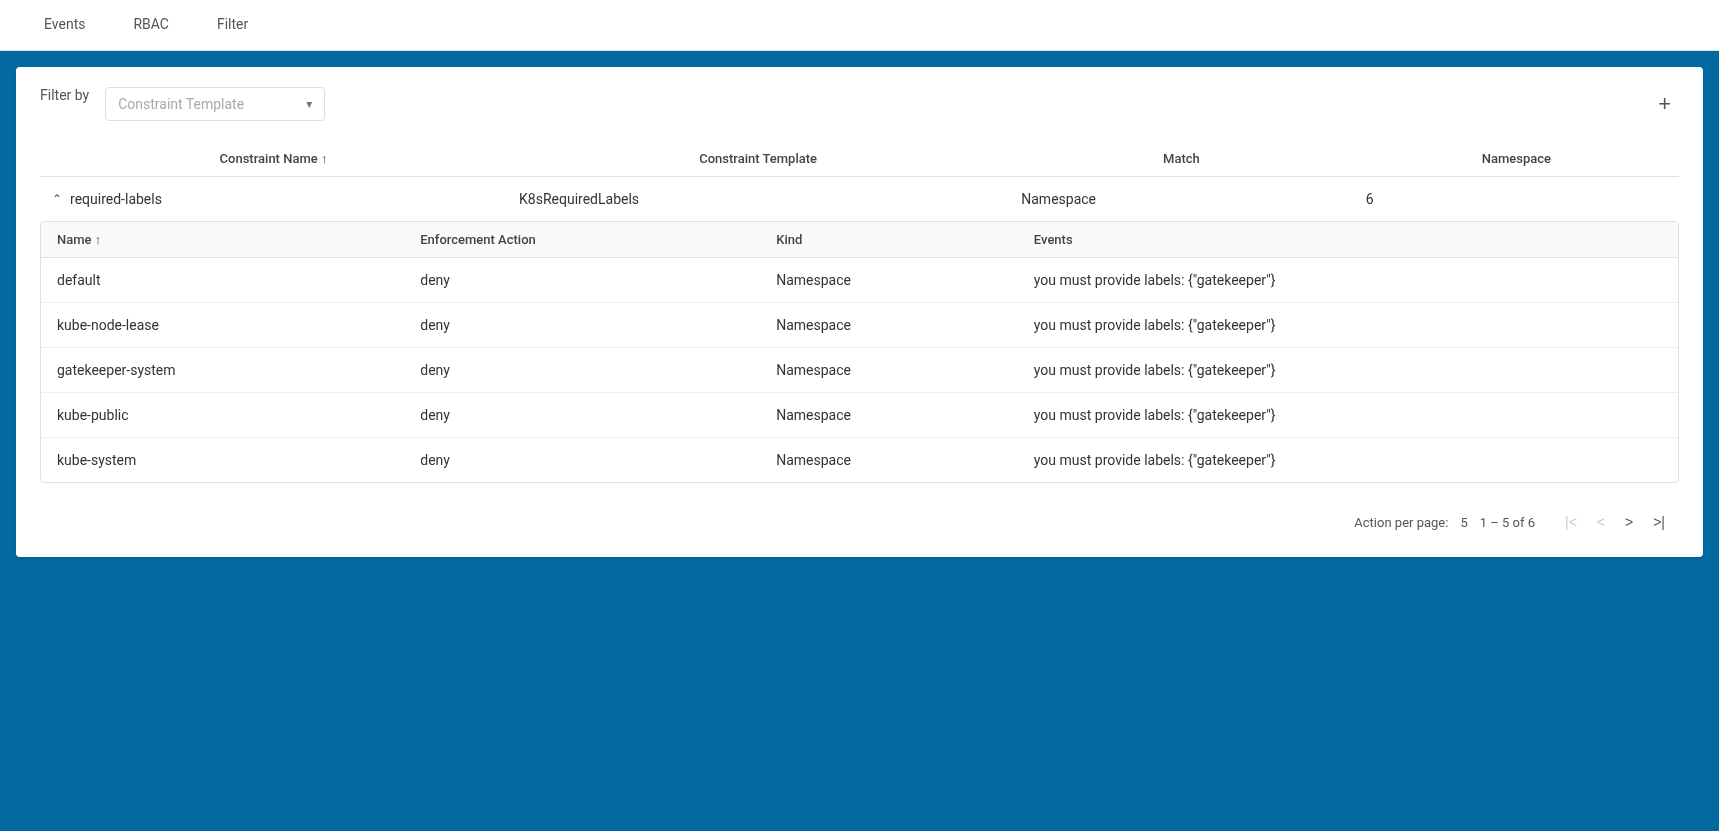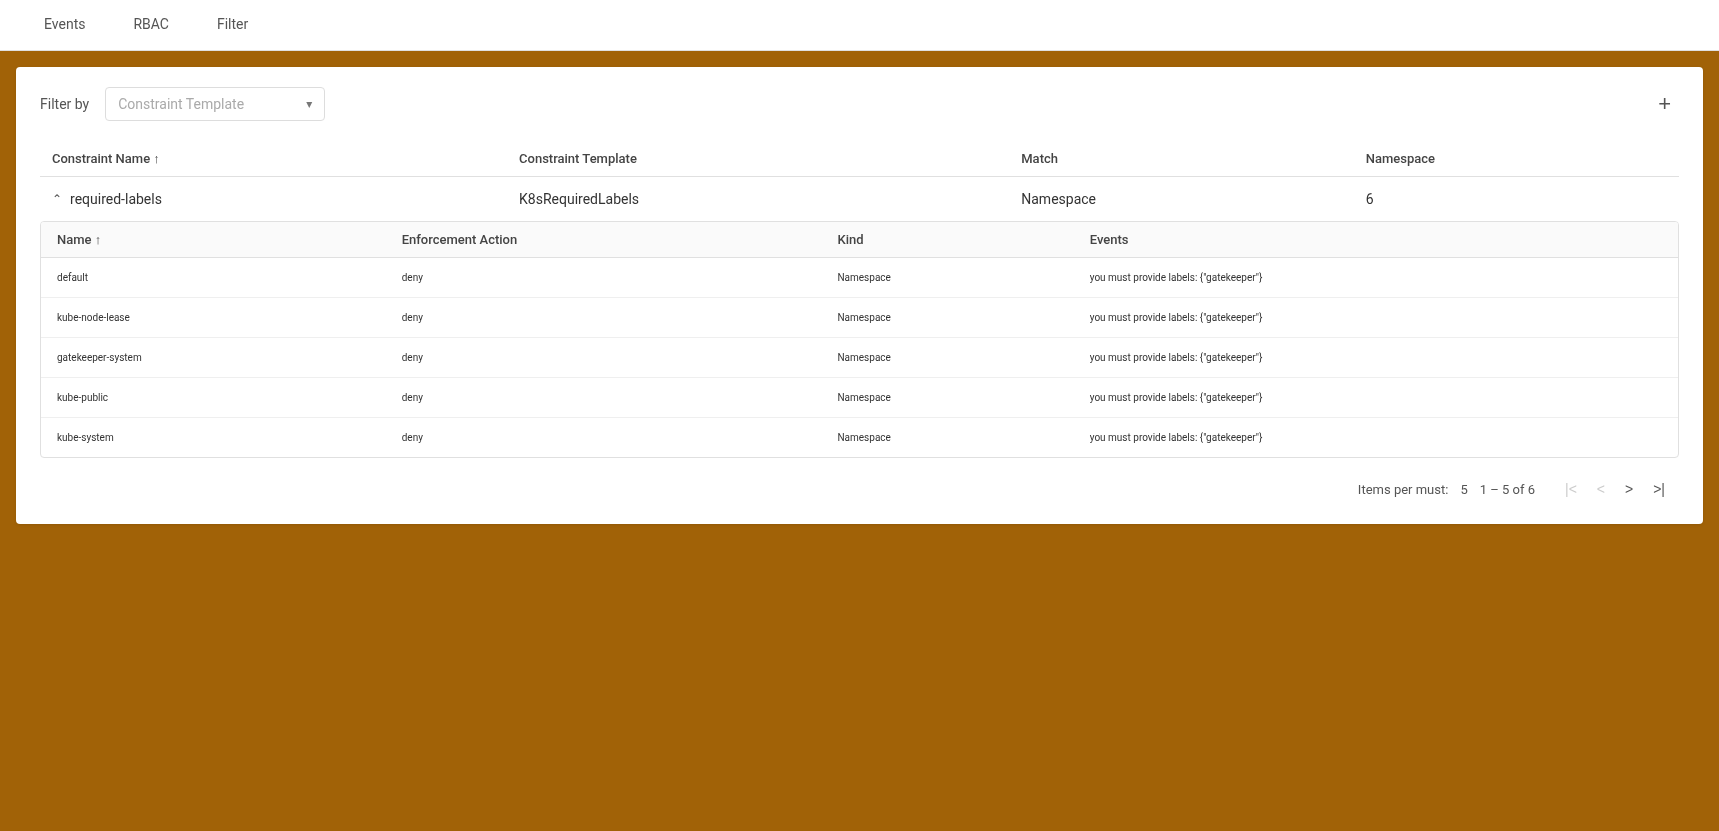--- a/index.html
+++ b/index.html
@@ -3,21 +3,21 @@
   <meta charset="utf-8">
   <style>
     * { box-sizing: border-box; margin: 0; padding: 0; }
     body {
       font-family: -apple-system, BlinkMacSystemFont, 'Segoe UI', Roboto, sans-serif;
       background: #f0f0f0;
       font-size: 14px;
       color: #333;
     }
     .page-wrapper {
-      background: #a16207;
+      background: #0369a1;
       min-height: 831px;
       padding: 0;
     }
     
     .tab-bar {
       display: flex;
       background: #fff;
       border-bottom: 1px solid #e0e0e0;
       padding: 0 20px;
     }
@@ -46,21 +46,20 @@
     }
     
     .filter-bar {
       display: flex;
       align-items: center;
       justify-content: space-between;
       margin-bottom: 20px;
     }
     .filter-left {
       display: flex;
-      align-items: center;
       gap: 16px;
     }
     .filter-label {
       color: #555;
       font-size: 14px;
     }
     .filter-select {
       display: flex;
       align-items: center;
       border: 1px solid #ddd;
@@ -90,21 +89,21 @@
       padding: 4px 8px;
       line-height: 1;
     }
 
     
     .outer-table {
       width: 100%;
       border-collapse: collapse;
     }
     .outer-table thead tr th {
-      text-align: left;
+      text-align: center;
       padding: 10px 12px;
       font-weight: 500;
       color: #444;
       border-bottom: 1px solid #e0e0e0;
       font-size: 13px;
     }
     .outer-table tbody tr td {
       padding: 14px 12px;
       border-bottom: 1px solid #e8e8e8;
       font-size: 14px;
@@ -120,42 +119,42 @@
       cursor: pointer;
       font-size: 12px;
     }
     .constraint-name-cell {
       display: flex;
       align-items: center;
     }
 
     
     .inner-section {
-      margin: 0 0 8px 0;
+      margin: 0 0 16px 0;
       border: 1px solid #e0e0e0;
       border-radius: 4px;
       overflow: hidden;
     }
     .inner-table {
       width: 100%;
       border-collapse: collapse;
     }
     .inner-table thead tr th {
       text-align: left;
       padding: 10px 16px;
       font-weight: 500;
       color: #444;
       background: #fafafa;
       border-bottom: 1px solid #e0e0e0;
       font-size: 13px;
     }
     .inner-table tbody tr td {
       padding: 14px 16px;
       border-bottom: 1px solid #efefef;
-      font-size: 10px;
+      font-size: 14px;
       color: #333;
     }
     .inner-table tbody tr:last-child td {
       border-bottom: none;
     }
 
     
     .pagination-bar {
       display: flex;
       align-items: center;
@@ -276,21 +275,21 @@
               <td>kube-system</td>
               <td>deny</td>
               <td>Namespace</td>
               <td>you must provide labels: {"gatekeeper"}</td>
             </tr>
           </tbody>
       </table>
     </div>
 
     <div class="pagination-bar">
-      <span class="pagination-label">Items per must:</span>
+      <span class="pagination-label">Action per page:</span>
       <span class="pagination-label">5</span>
       <span class="pagination-count">1 – 5 of 6</span>
       <button class="page-btn" disabled="">|&lt;</button>
       <button class="page-btn" disabled="">&lt;</button>
       <button class="page-btn">&gt;</button>
       <button class="page-btn">&gt;|</button>
     </div>
   </div>
 </div>
 

